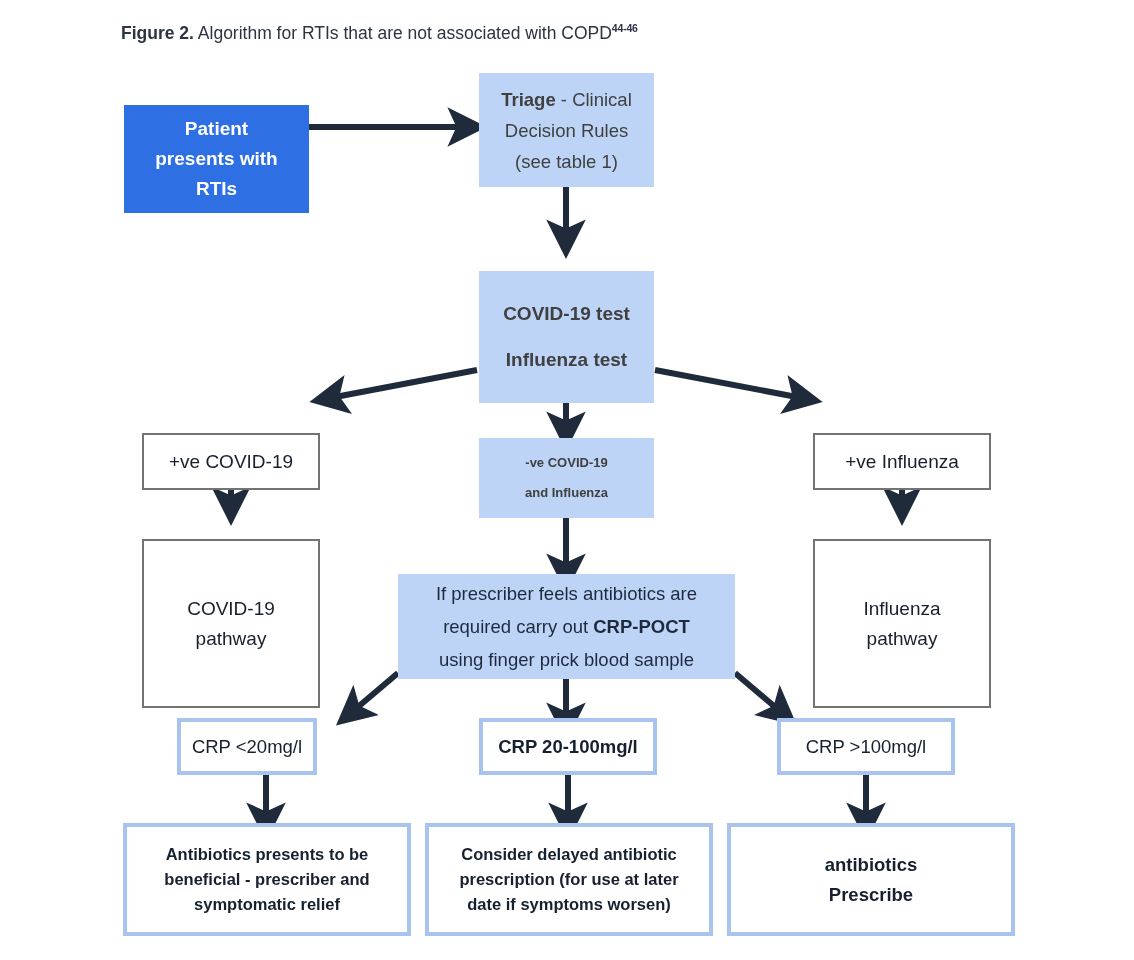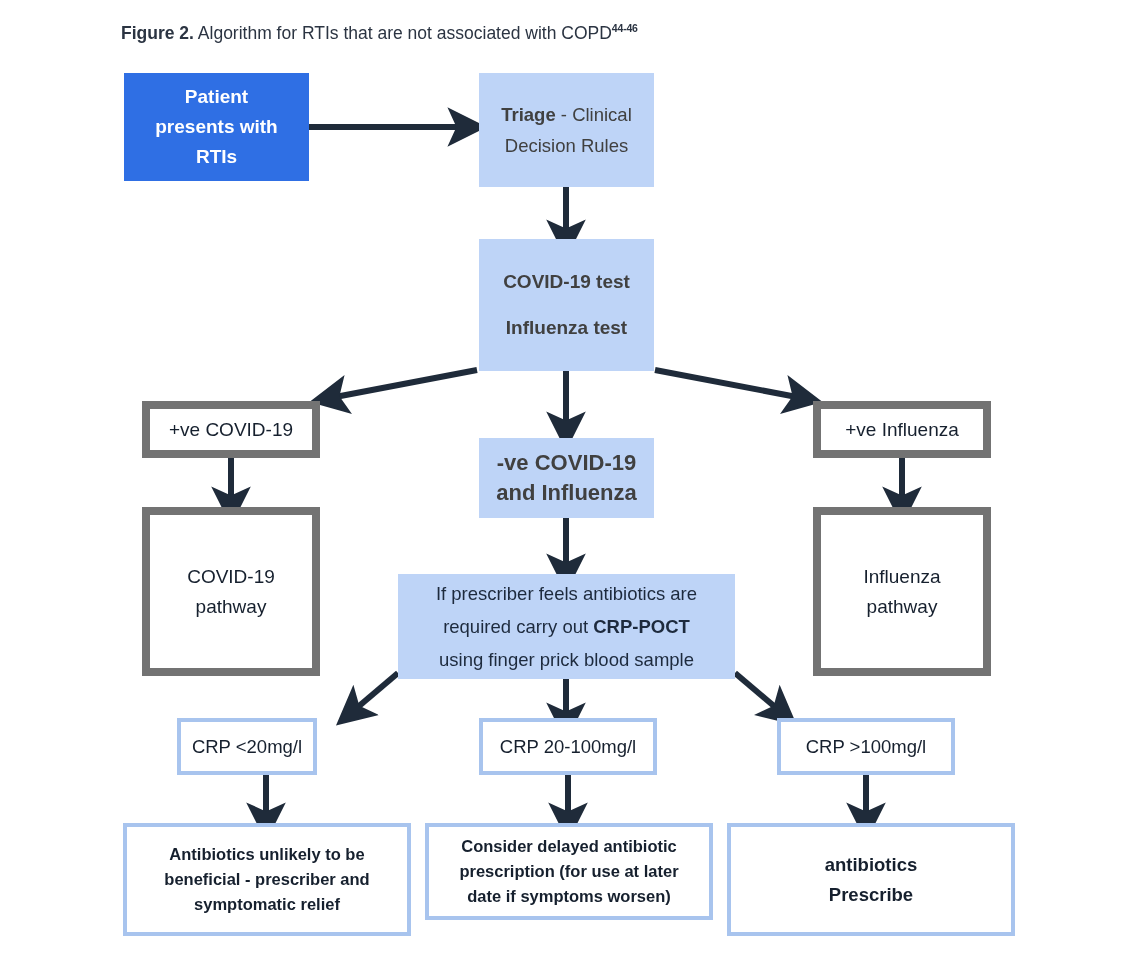--- a/index.html
+++ b/index.html
@@ -24,26 +24,26 @@
     align-items:center;justify-content:center;text-align:center;
     padding:4px 8px;
   }
   .node .txt{width:100%;}
   .node .line{display:block;}
 
   
   .fill-solid{background:#2f6fe4;color:#ffffff;font-weight:bold;}
   .fill-light{background:#bed4f7;color:#404040;font-weight:bold;}
   .fill-light-reg{background:#bed4f7;color:#1d2a3d;font-weight:normal;}
-  .out-strong{background:#ffffff;border:8px solid #737373;color:#16202e;}
+  .out-strong{background:#ffffff;border:2px solid #737373;color:#16202e;}
   .out-soft{background:#ffffff;border:4px solid #a8c4ee;color:#16202e;font-weight:bold;}
 
-  .fs19{font-size:19px;line-height:30px;}
+  .fs19{font-size:19px;line-height:30px;margin-top:32px;}
   .fs18{font-size:18.5px;line-height:31px;}
-  .fs17{font-size:22px;line-height:30px;}
+  .fs17{font-size:13px;line-height:30px;}
   .fs16{font-size:16.5px;line-height:25px;}
 
   b.inl{font-weight:bold;}
 
   
   #arrow-layer{position:absolute;left:0;top:0;width:1134px;height:960px;pointer-events:none;}
 </style>
 </head>
 <body>
 
@@ -96,20 +96,21 @@
       <span class="line">Patient</span>
       <span class="line">presents with</span>
       <span class="line">RTIs</span>
     </span>
   </div>
 
   <div class="node fill-light fs18" style="left:479px;top:73px;width:175px;height:114px;font-weight:normal;">
     <span class="txt">
       <span class="line"><b class="inl">Triage</b><span> - Clinical</span></span>
       <span class="line">Decision Rules</span>
+      <span class="line">(see table 1)</span>
     </span>
   </div>
 
   <div class="node fill-light fs19" style="left:479px;top:239px;width:175px;height:132px;line-height:46px;">
     <span class="txt">
       <span class="line">COVID-19  test</span>
       <span class="line">Influenza test</span>
     </span>
   </div>
 
@@ -153,41 +154,41 @@
       <span class="line">using finger prick blood sample</span>
     </span>
   </div>
 
   <div class="node out-soft fs18" style="left:177px;top:718px;width:140px;height:57px;font-weight:normal;">
     <span class="txt">
         <span class="line">CRP &lt;20mg/l</span>
       </span>
   </div>
 
-  <div class="node out-soft fs18" style="left:479px;top:718px;width:178px;height:57px;font-weight:normal;">
+  <div class="node out-soft fs18" style="left:479px;top:718px;width:178px;height:57px;font-weight:bold;">
     <span class="txt">
         <span class="line">CRP 20-100mg/l</span>
       </span>
   </div>
 
   <div class="node out-soft fs18" style="left:777px;top:718px;width:178px;height:57px;font-weight:normal;">
     <span class="txt">
         <span class="line">CRP &gt;100mg/l</span>
       </span>
   </div>
 
   <div class="node out-soft fs16" style="left:123px;top:823px;width:288px;height:113px;">
     <span class="txt">
-      <span class="line">Antibiotics unlikely to be</span>
+      <span class="line">Antibiotics presents to be</span>
       <span class="line">beneficial - prescriber and</span>
       <span class="line">symptomatic relief</span>
     </span>
   </div>
 
-  <div class="node out-soft fs16" style="left:425px;top:823px;width:288px;height:97px;">
+  <div class="node out-soft fs16" style="left:425px;top:823px;width:288px;height:113px;">
     <span class="txt">
       <span class="line">Consider delayed antibiotic</span>
       <span class="line">prescription (for use at later</span>
       <span class="line">date if symptoms worsen)</span>
     </span>
   </div>
 
   <div class="node out-soft fs18" style="left:727px;top:823px;width:288px;height:113px;line-height:30px;">
     <span class="txt">
       <span class="line">antibiotics</span>

